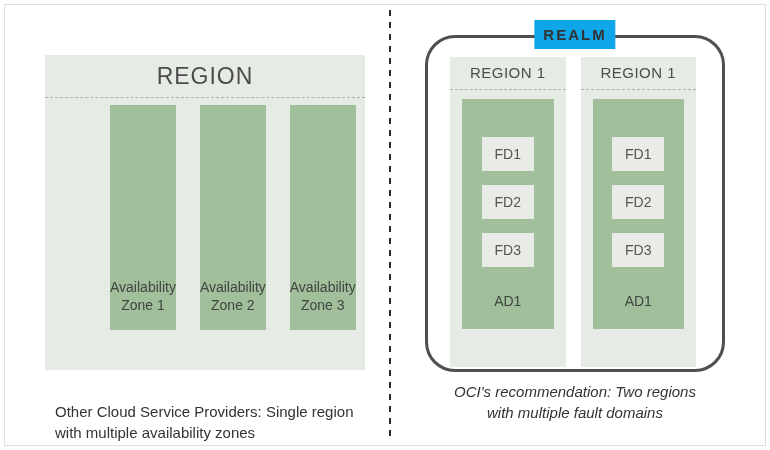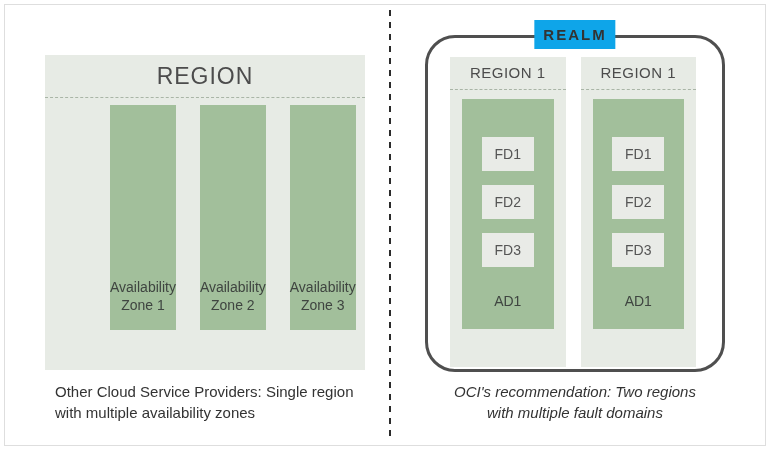--- a/index.html
+++ b/index.html
@@ -52,21 +52,21 @@
   }
   .zone span {
     color: #3f4540;
     font-size: 14px;
     line-height: 1.3;
     text-align: center;
     white-space: pre-line;
   }
   .caption-left {
     position: absolute;
-    left: 55px; top: 381px;
+    left: 55px; top: 401px;
     width: 330px;
     font-size: 15px;
     line-height: 1.4;
     color: #333333;
     white-space: pre-line;
   }
 
   
   .separator {
     position: absolute;

